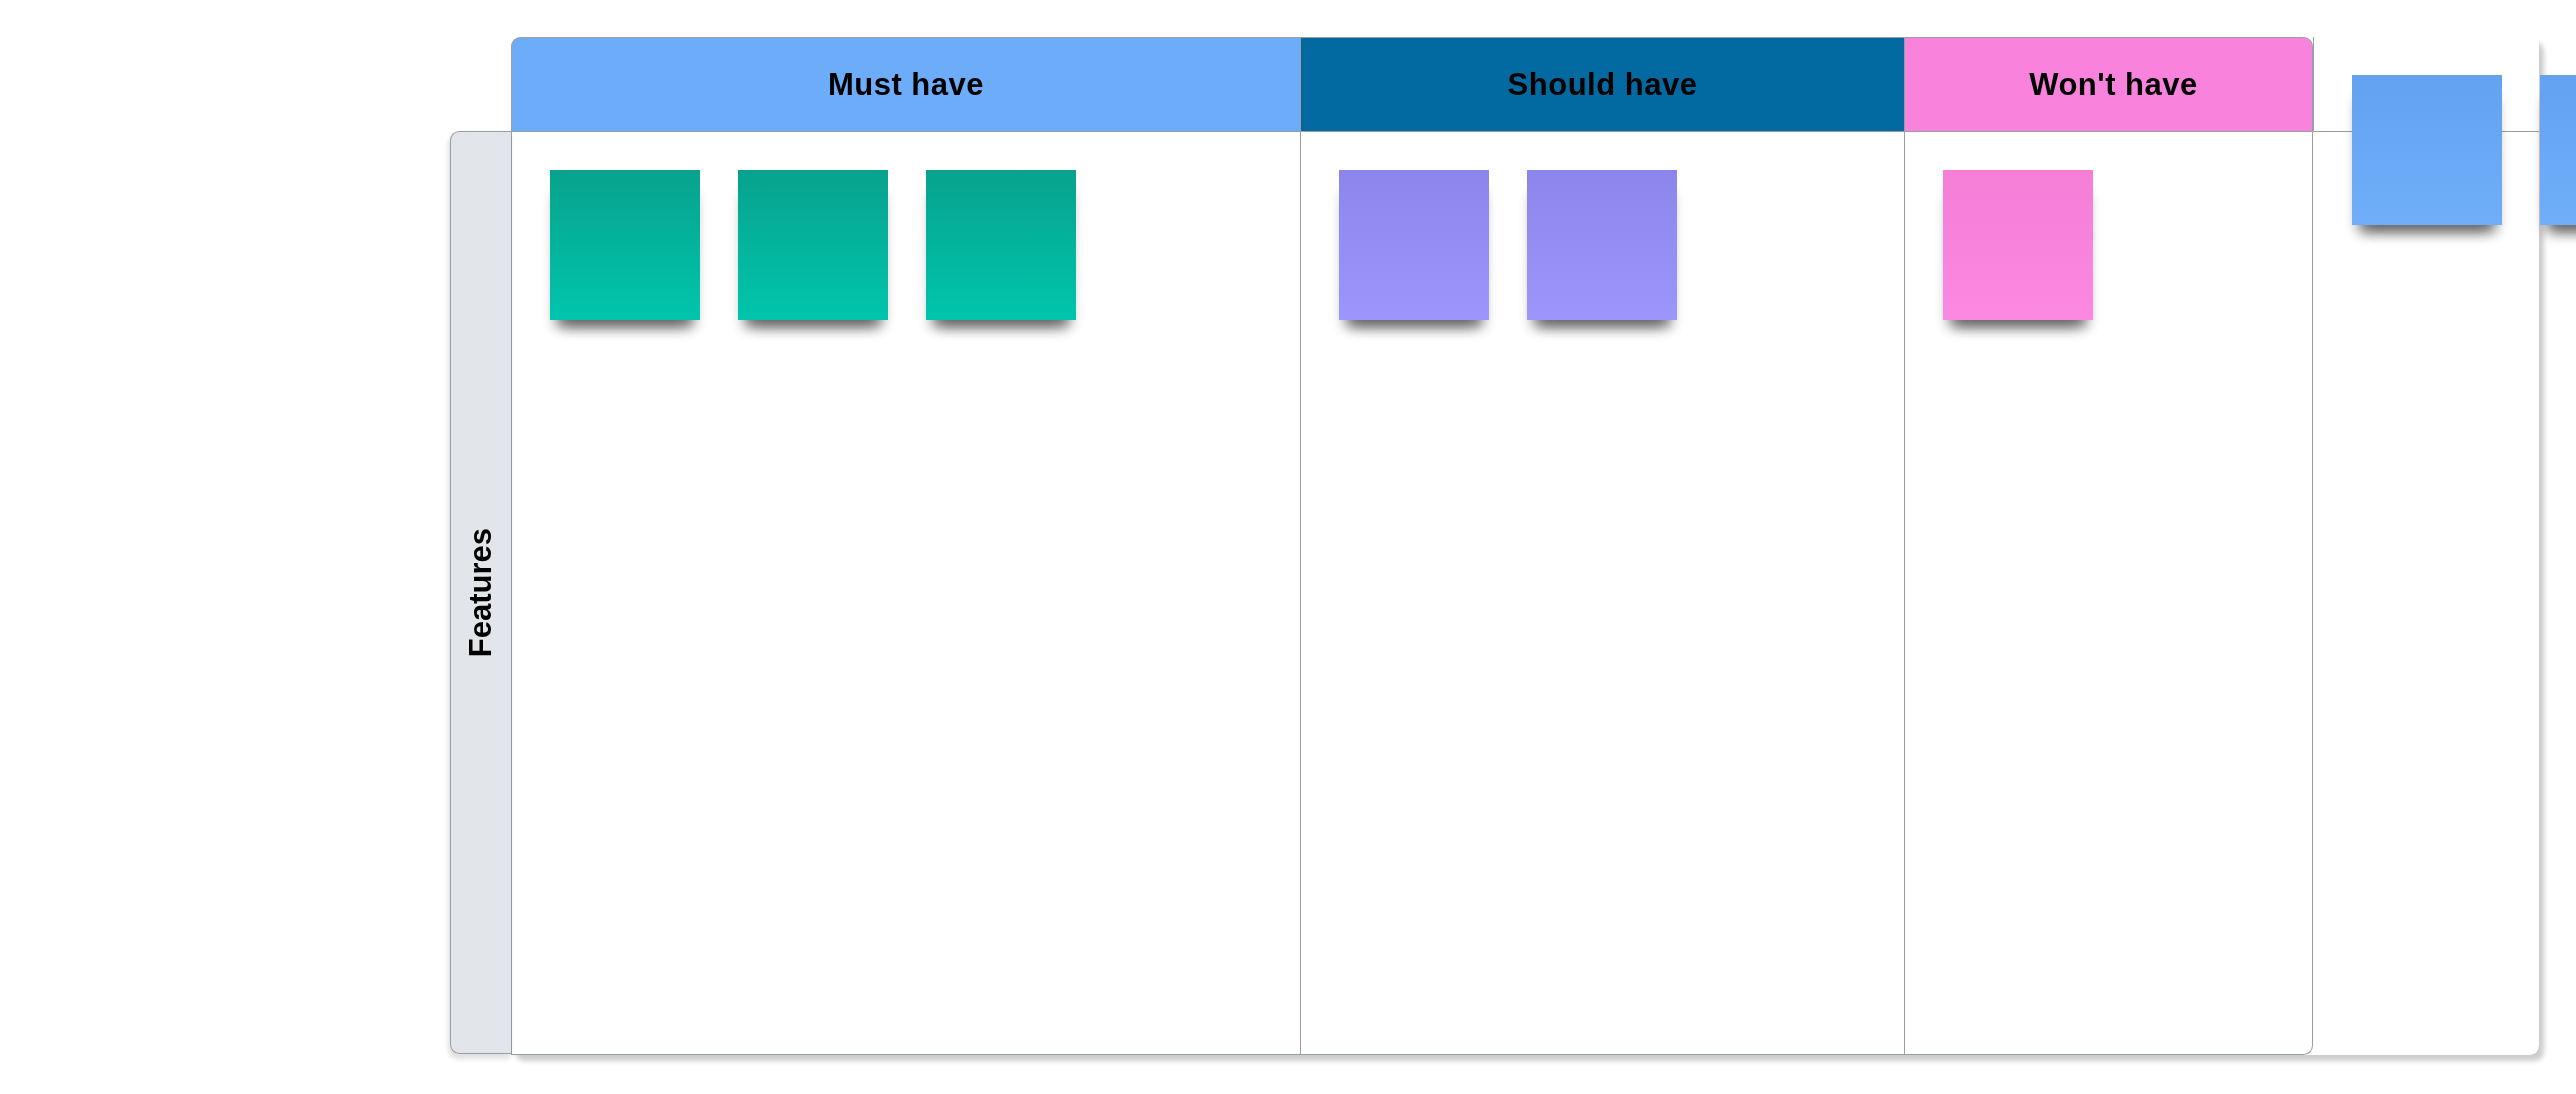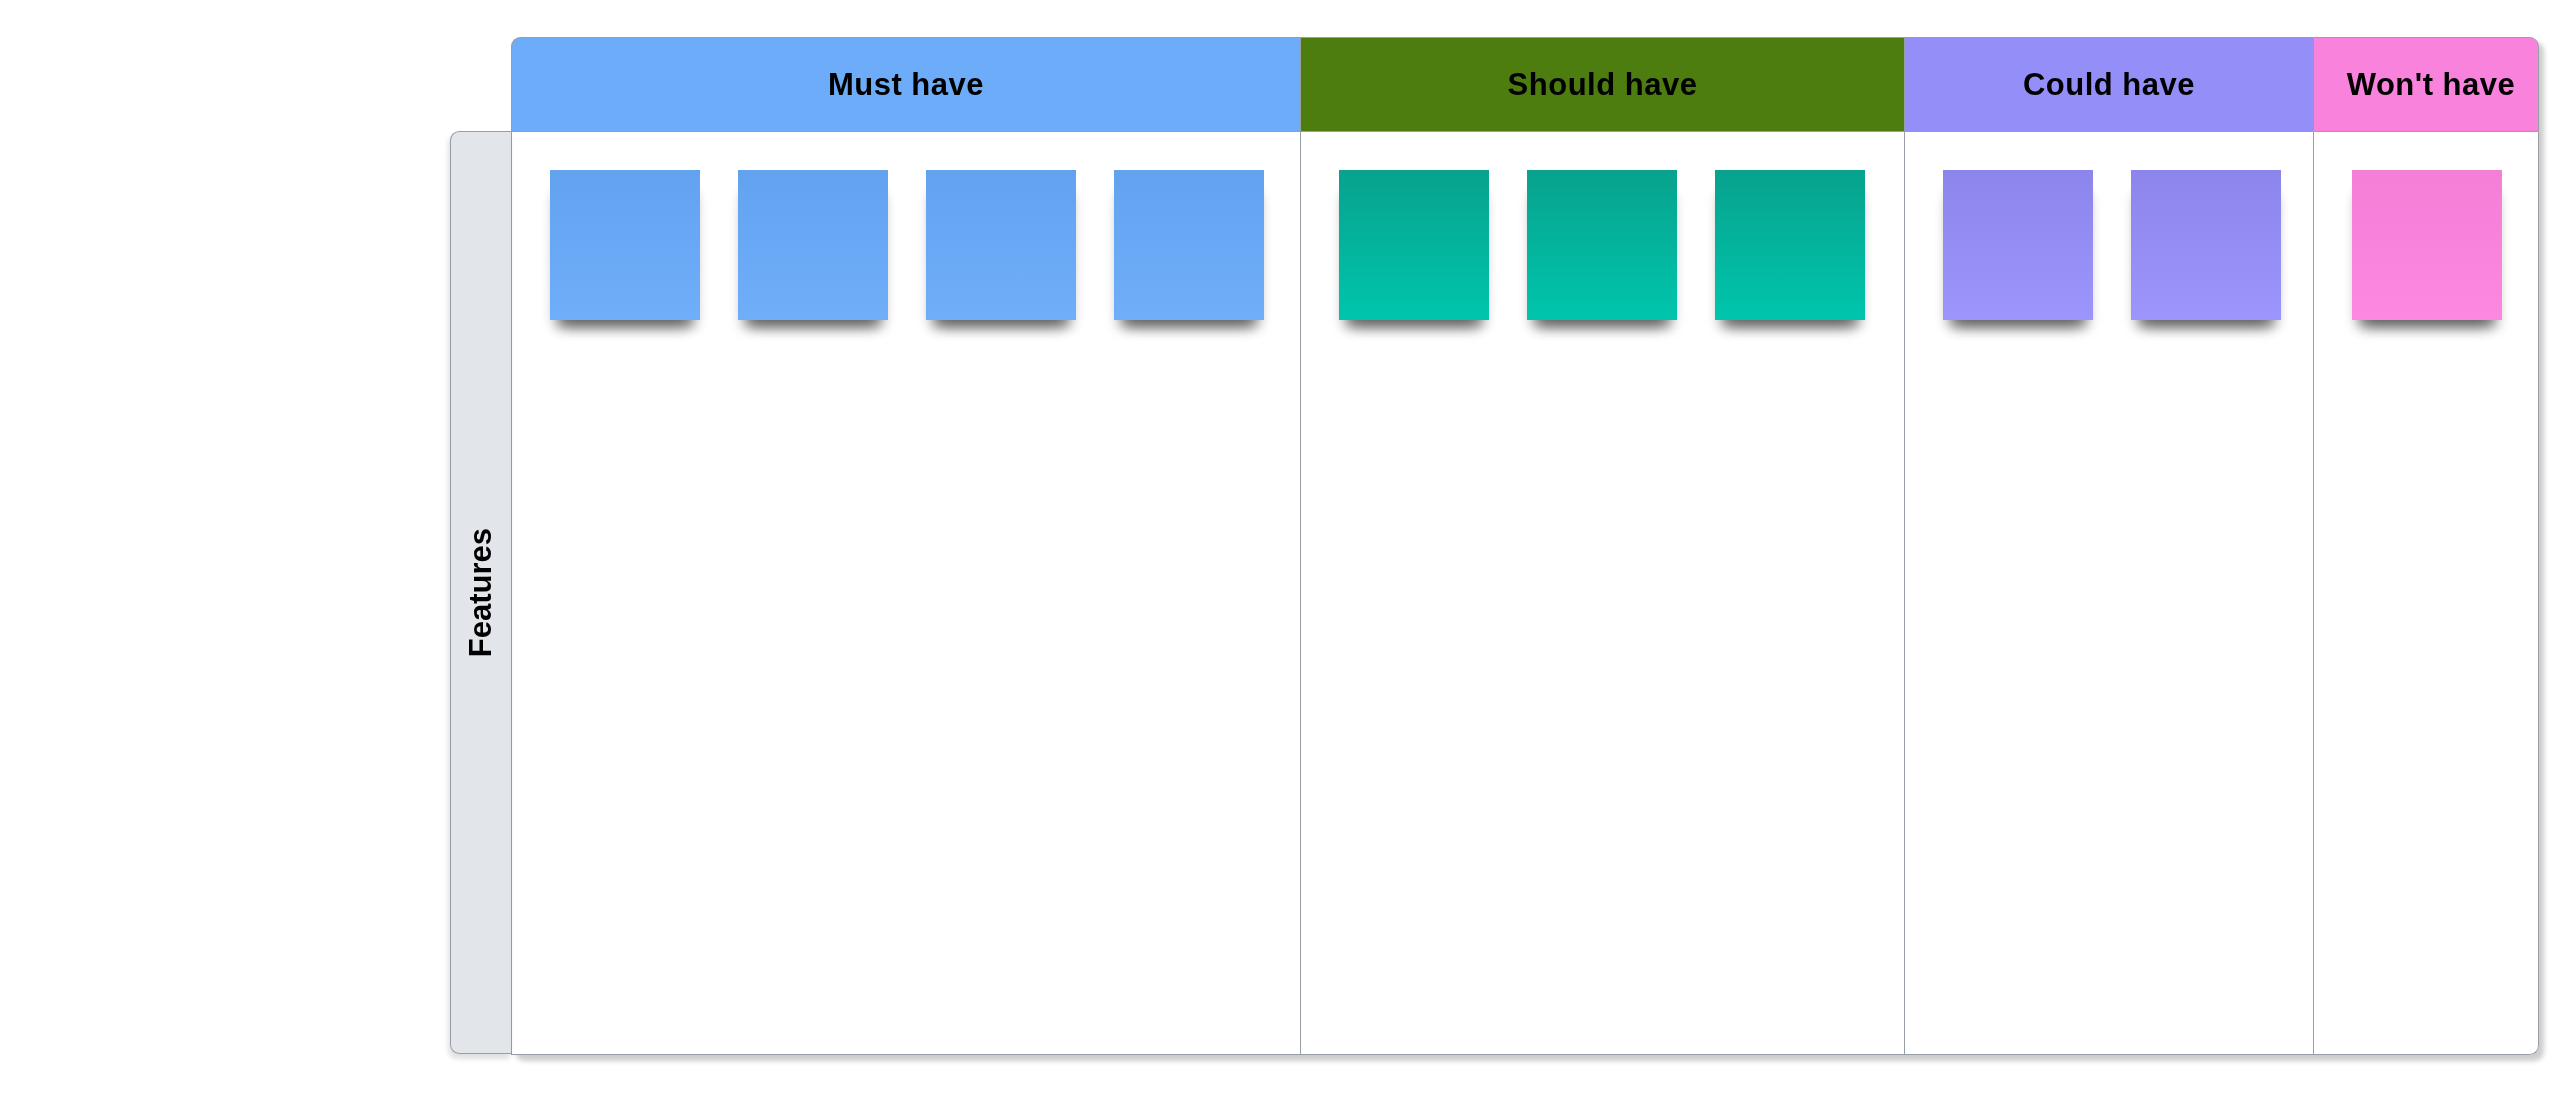--- a/index.html
+++ b/index.html
@@ -76,25 +76,22 @@
 </head>
 <body>
 
 <div class="canvas">
 
   <div class="board">
 
     <div class="hcell first" style="background: rgb(109, 172, 248);">
       <span>Must have</span>
     </div>
-    <div class="hcell" style="background: #4d7c0f;">
+    <div class="hcell" style="background: #0369a1;">
       <span>Should have</span>
-    </div>
-    <div class="hcell" style="background: rgb(148, 143, 248);">
-      <span>Could have</span>
     </div>
     <div class="hcell last" style="background: rgb(249, 131, 220); padding-left: 10px;">
       <span>Won't have</span>
     </div>
 
     <div class="lane">
         <div class="note" style="background: linear-gradient(rgb(98, 162, 238), rgb(112, 174, 250));"></div>
         <div class="note" style="background: linear-gradient(rgb(98, 162, 238), rgb(112, 174, 250));"></div>
         <div class="note" style="background: linear-gradient(rgb(98, 162, 238), rgb(112, 174, 250));"></div>
         <div class="note" style="background: linear-gradient(rgb(98, 162, 238), rgb(112, 174, 250));"></div>

